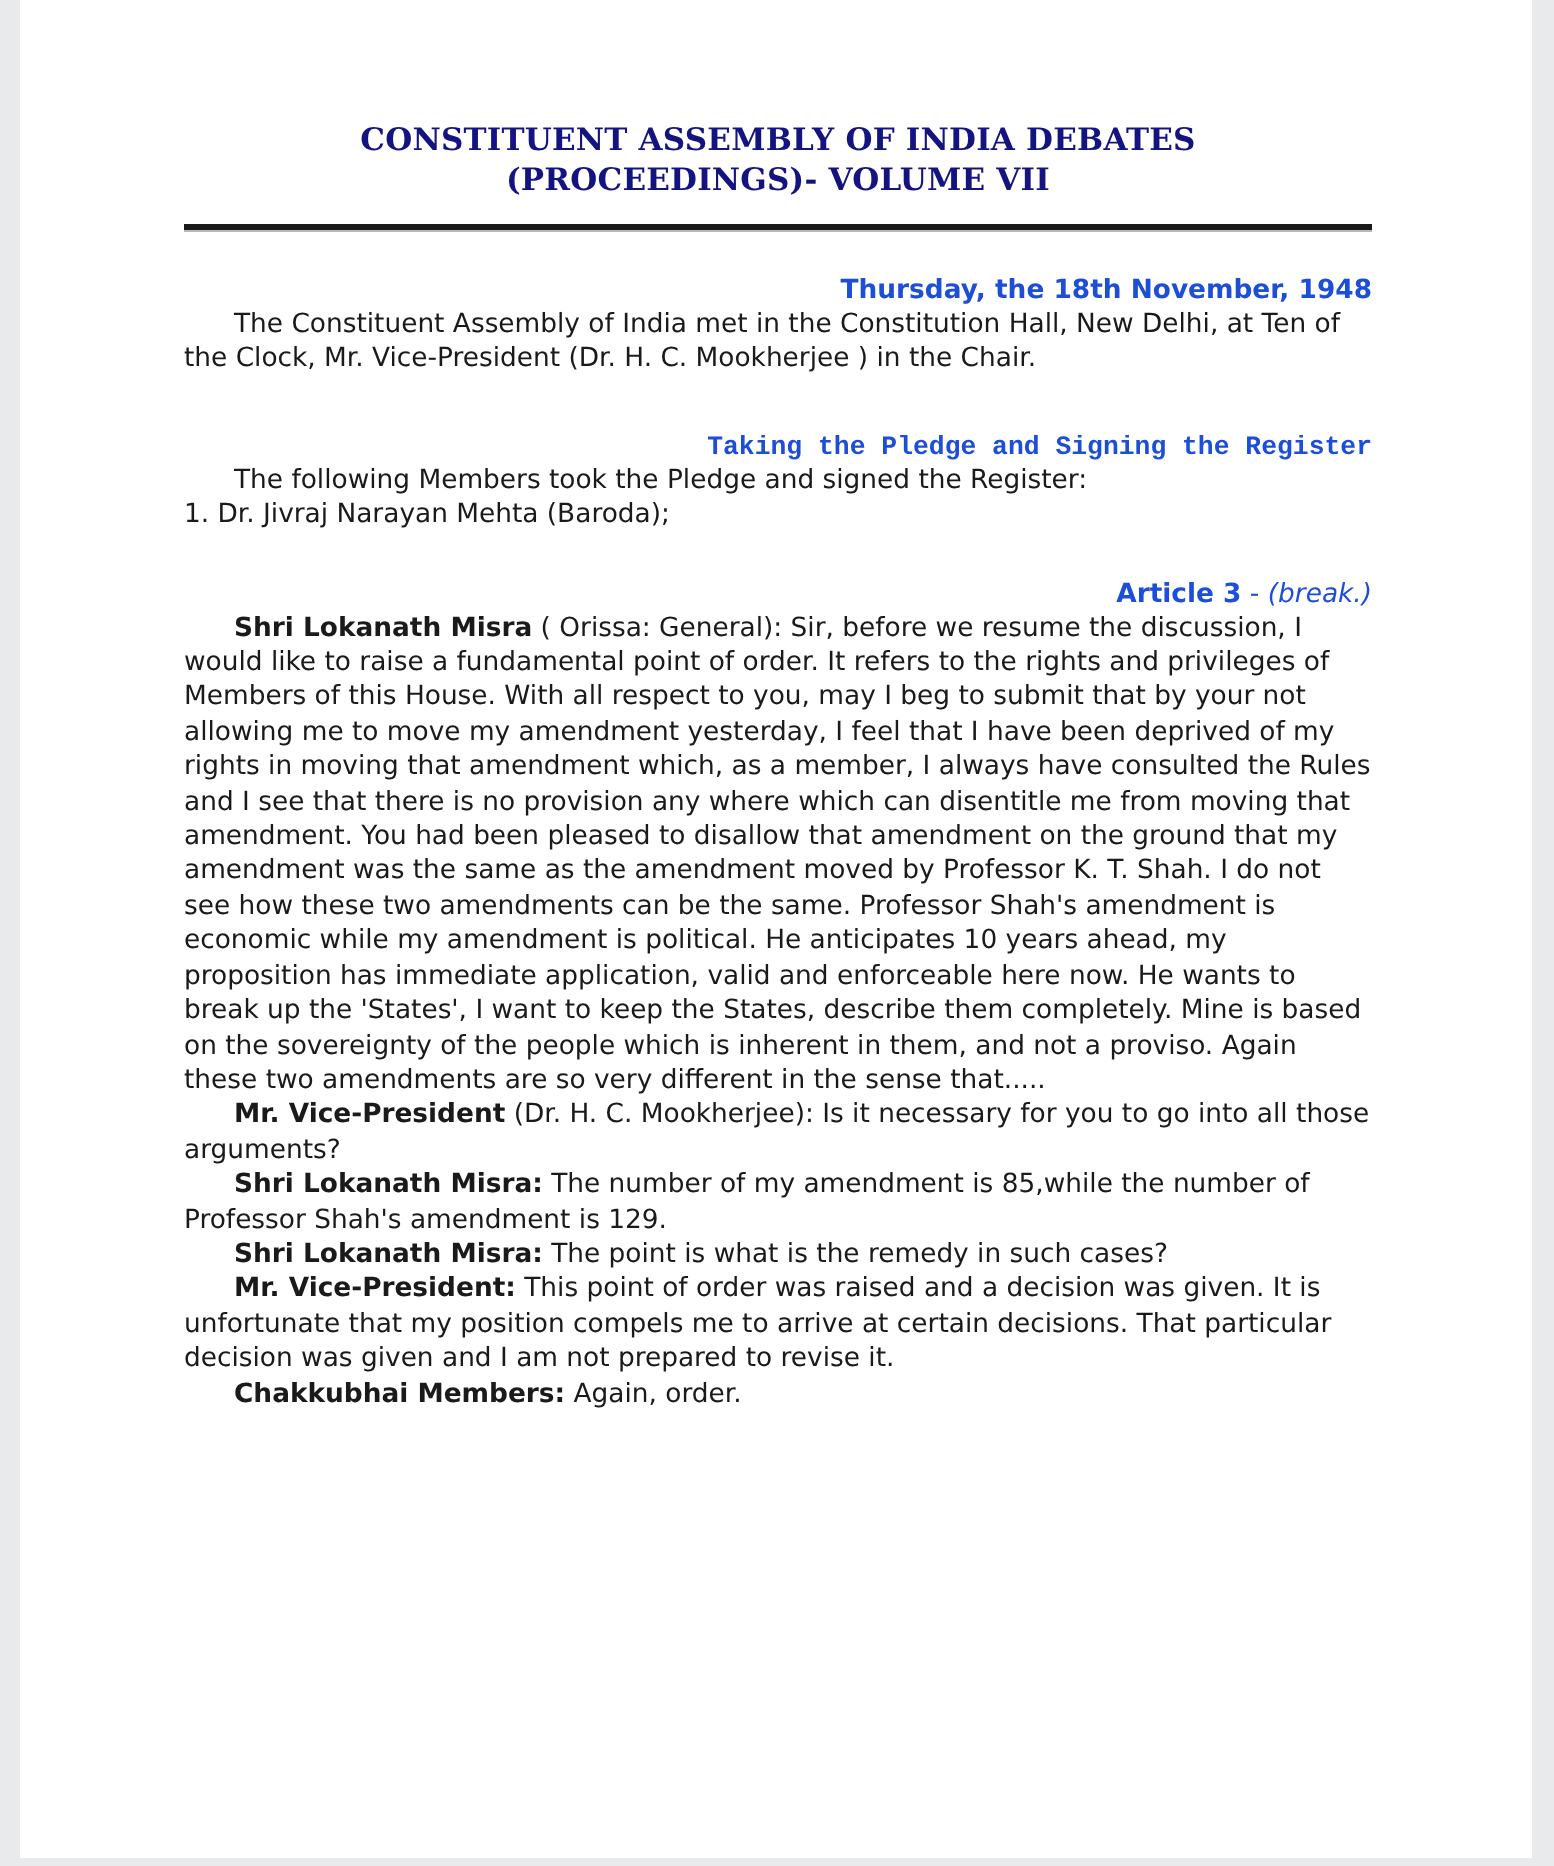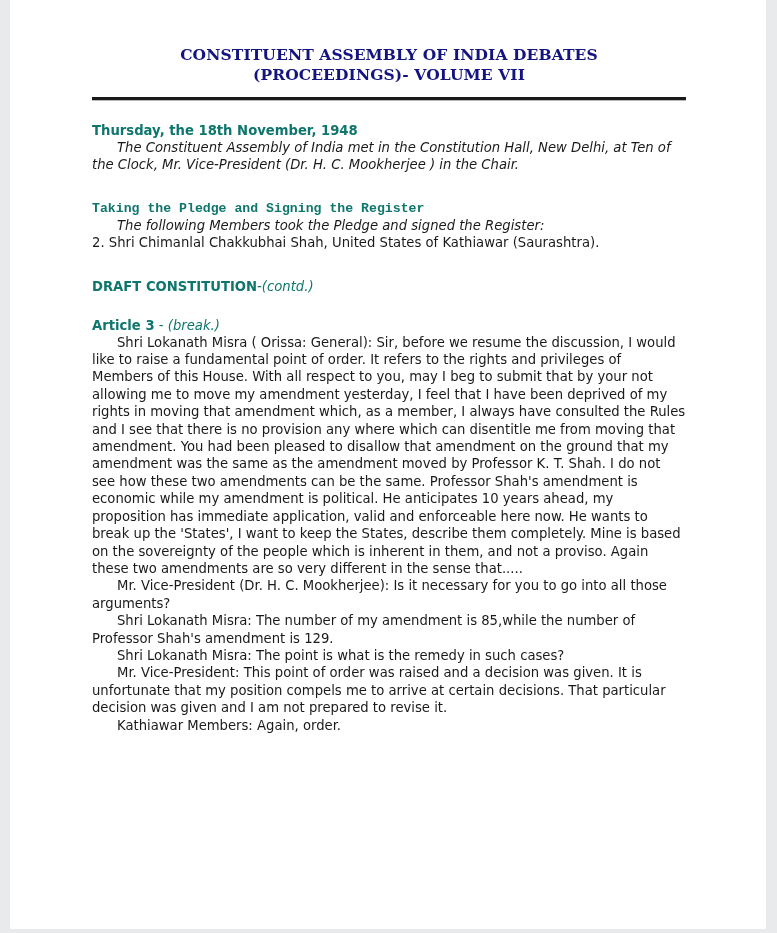--- a/index.html
+++ b/index.html
@@ -38,21 +38,21 @@
   .gutter-bottom {
     position: absolute;
     left: 0; bottom: 0;
     width: 777px; height: 4px;
     background: #e8eaec;
   }
 
   #doc {
     position: absolute;
     left: 92px;
-    top: 0;
+    top: 15px;
     width: 594px;
   }
 
   
   .doc-title {
     font-family: "DejaVu Serif", serif;
     font-weight: bold;
     color: #141480;
     font-size: 15.5px;
     line-height: 20px;
@@ -68,24 +68,24 @@
   hr.rule {
     border: 0;
     height: 3px;
     background: #1a1a1a;
     margin: 12px 0 0 0;
     box-shadow: 0 1px 0 0 #b9b9b9;
   }
 
   
   .center-head {
-    text-align: left;
+    text-align: right;
     font-weight: bold;
     font-size: 13.2px;
-    color: #0f766e;
+    color: #1d4ed8;
     line-height: 17px;
   }
   .head-date     { margin: 22px 0 0 0; }
   .head-pledge   { margin: 26px 0 0 0; font-family: Liberation Mono, monospace; }
   .head-draft    { margin: 26px 0 0 0; }
   .head-article  { margin: 22px 0 0 0; }
 
   .head-draft .it,
   .head-article .it {
     font-weight: normal;
@@ -101,24 +101,24 @@
     font-size: 13.2px;
     line-height: 17.4px;
     color: #1a1a1a;
     margin: 0;
     text-align: left;
   }
   p.indent {
     text-indent: 25px;
   }
   .gap-lg { margin-top: 19px; }
-  .gap-md { margin-top: 17px; font-style: italic; }
+  .gap-md { margin-top: 17px; }
 
   .speaker {
-    font-weight: normal;
+    font-weight: bold;
   }
 </style>
 </head>
 <body>
 
 <div id="page-frame">
 
   <div class="gutter-left"></div>
   <div class="gutter-right"></div>
   <div class="gutter-bottom"></div>
@@ -133,25 +133,22 @@
     <hr class="rule">
 
     <div class="center-head head-date">Thursday, the 18th November, 1948</div>
 
     <p class="body indent gap-md">The Constituent Assembly of India met in the Constitution Hall, New Delhi, at Ten of the Clock, Mr. Vice-President (Dr. H. C. Mookherjee ) in the Chair.</p>
 
     <div class="center-head head-pledge">Taking the Pledge and Signing the Register</div>
 
     <p class="body indent gap-md">The following Members took the Pledge and signed the Register:</p>
 
-    <p class="body gap-lg">2. Shri Chimanlal Chakkubhai Shah, United States of Kathiawar (Saurashtra).</p>
+    <p class="body gap-lg">1. Dr. Jivraj Narayan Mehta (Baroda);</p>
 
-    <div class="center-head head-draft">
-      <span>DRAFT CONSTITUTION</span><span class="it">-(contd.)</span>
-    </div>
 
     <div class="center-head head-article">
       <span>Article 3</span><span class="dash"> - </span><span class="it">(break.)</span>
     </div>
 
     <p class="body indent gap-lg">
       <span class="speaker">Shri Lokanath Misra</span><span> ( Orissa: General): Sir, before we resume the discussion, I would like to raise a fundamental point of order. It refers to the rights and privileges of Members of this House. With all respect to you, may I beg to submit that by your not allowing me to move my amendment yesterday, I feel that I have been deprived of my rights in moving that amendment which, as a member, I always have consulted the Rules and I see that there is no provision any where which can disentitle me from moving that amendment. You had been pleased to disallow that amendment on the ground that my amendment was the same as the amendment moved by Professor K. T. Shah. I do not see how these two amendments can be the same. Professor Shah's amendment is economic while my amendment is political. He anticipates 10 years ahead, my proposition has immediate application, valid and enforceable here now. He wants to break up the 'States', I want to keep the States, describe them completely. Mine is based on the sovereignty of the people which is inherent in them, and not a proviso. Again these two amendments are so very different in the sense that.....</span>
     </p>
 
     <p class="body indent gap-lg">
@@ -164,17 +161,17 @@
 
     <p class="body indent gap-lg">
       <span class="speaker">Shri Lokanath Misra:</span><span> The point is what is the remedy in such cases?</span>
     </p>
 
     <p class="body indent gap-lg">
       <span class="speaker">Mr. Vice-President:</span><span> This point of order was raised and a decision was given. It is unfortunate that my position compels me to arrive at certain decisions. That particular decision was given and I am not prepared to revise it.</span>
     </p>
 
     <p class="body indent gap-lg">
-      <span class="speaker">Kathiawar Members:</span><span> Again, order.</span>
+      <span class="speaker">Chakkubhai Members:</span><span> Again, order.</span>
     </p>
 
   </div>
 </div>
 
 </body></html>

